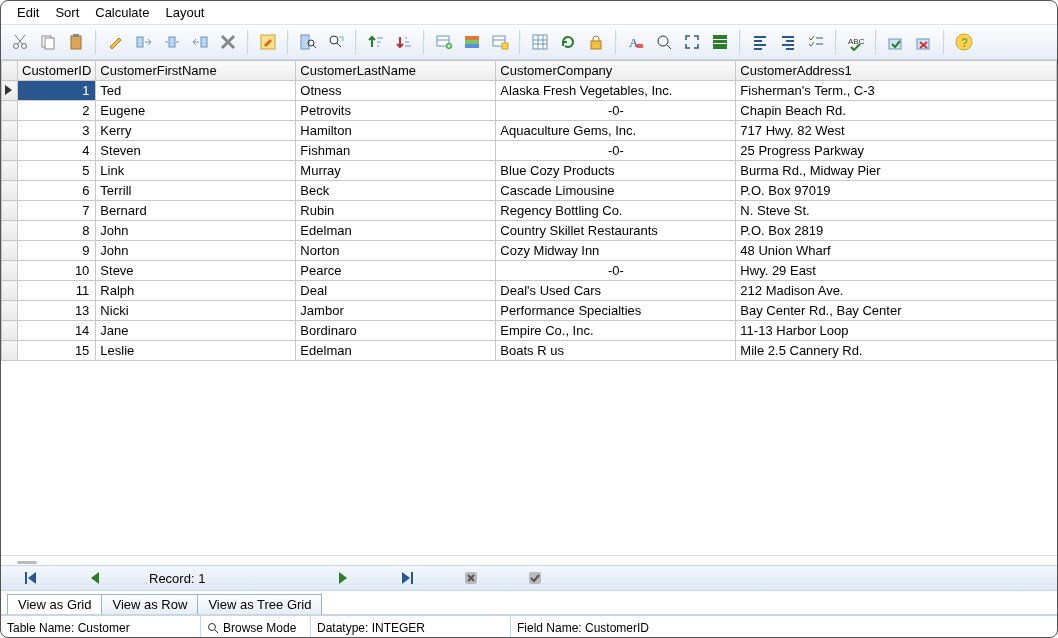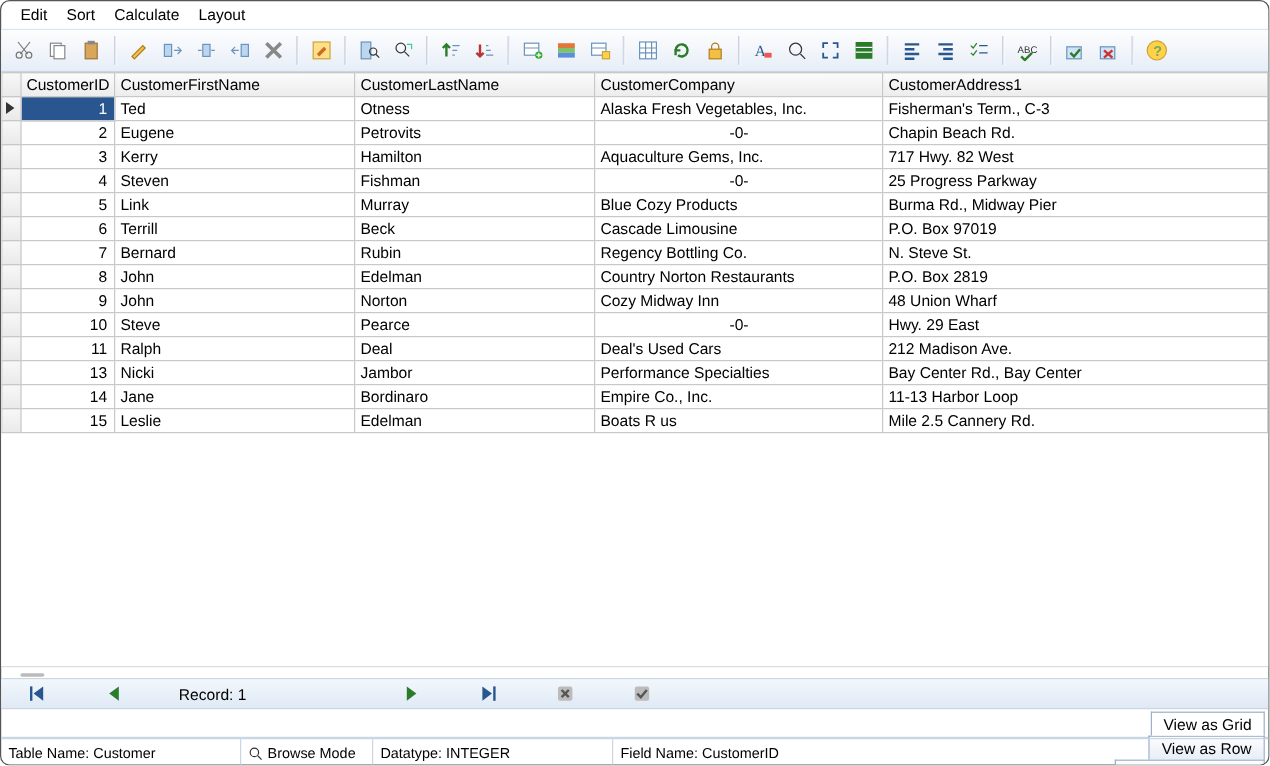--- a/index.html
+++ b/index.html
@@ -37,21 +37,21 @@
 .rowmarker{display:inline-block;width:0;height:0;border-top:5px solid transparent;border-bottom:5px solid transparent;border-left:7px solid #333;margin-left:3px;}
 
 
 .filler{height:10px;border-top:1px solid #ddd; display:flex; align-items:center; padding-left:16px;}
 .filler .hbar{width:20px;height:3px;background:#bbb;border-radius:2px; margin-top:4px;}
 .navbar{height:26px;background:linear-gradient(#f2f7fc,#dfe9f5);border-top:1px solid #c9d6e4;border-bottom:1px solid #c9d6e4;display:flex;align-items:center;gap:44px;padding:0 20px;}
 .navbar .nbtn{width:20px;height:18px;display:flex;align-items:center;justify-content:center;}
 .navbar .rec{font-size:13px;}
 .navbar .big-gap{flex:0 0 40px;}
 
-.tabs{height:24px;display:flex;align-items:flex-end;padding:2px 4px 0 6px;gap:0;border-bottom:1px solid #c9d6e4;flex-direction:column;}
+.tabs{height:24px;display:flex;align-items:flex-end;padding:2px 4px 0 6px;gap:0;border-bottom:1px solid #c9d6e4;}
 .tabs .tab{border:1px solid #9cb0c6;border-bottom:none;padding:2px 10px;font-size:13px;background:linear-gradient(#fdfdfe,#e7eef7);margin-right:-1px;}
 .tabs .tab.active{background:#fff;position:relative;z-index:1;}
 
 .statusbar{height:22px;display:flex;align-items:stretch;font-size:12px;}
 .statusbar .cell{border-right:1px solid #c9d6e4;border-top:1px solid #c9d6e4;display:flex;align-items:center;gap:4px;padding:12px 6px;}
 .statusbar .cell:last-child{flex:1;border-right:none;}
 .mag{width:12px;height:12px;}
 </style>
 </head>
 <body>
@@ -347,21 +347,21 @@
             <td>Bernard</td>
             <td>Rubin</td>
             <td>Regency Bottling Co.</td>
             <td>N. Steve St.</td>
           </tr>
           <tr>
             <td class="rowhandle"></td>
             <td class="id">8</td>
             <td>John</td>
             <td>Edelman</td>
-            <td>Country Norton Restaurants</td>
+            <td>Country Skillet Restaurants</td>
             <td>P.O. Box 2819</td>
           </tr>
           <tr>
             <td class="rowhandle"></td>
             <td class="id">9</td>
             <td>John</td>
             <td>Norton</td>
             <td>Cozy Midway Inn</td>
             <td>48 Union Wharf</td>
           </tr>

